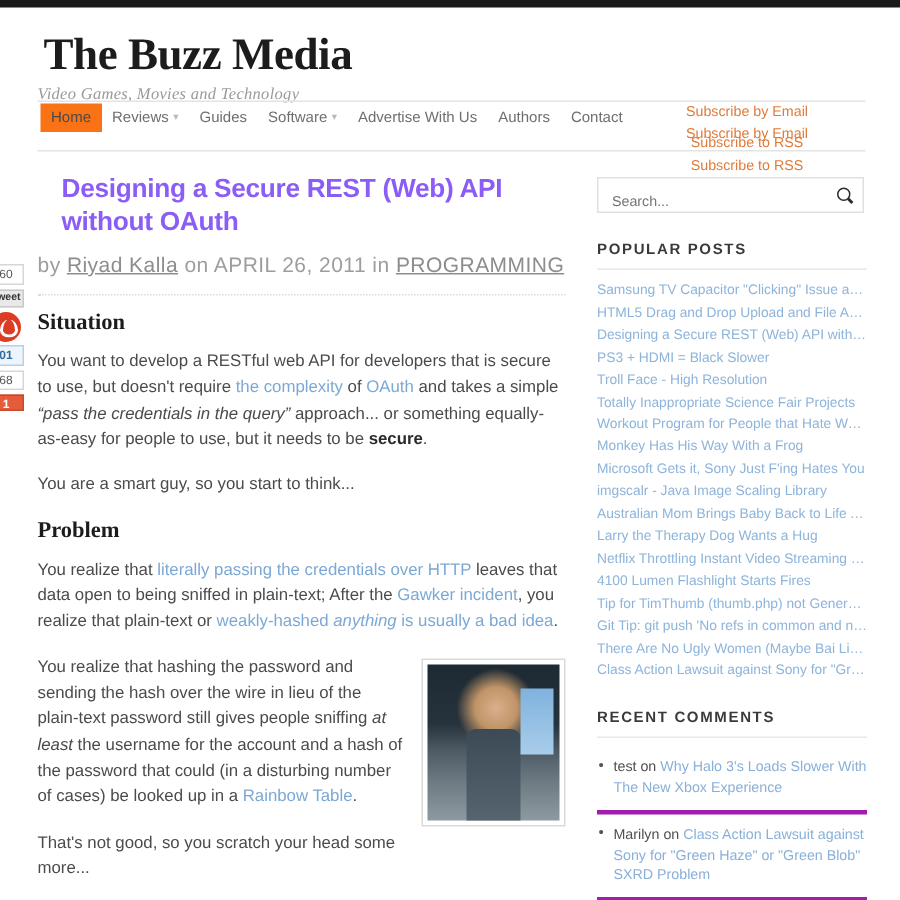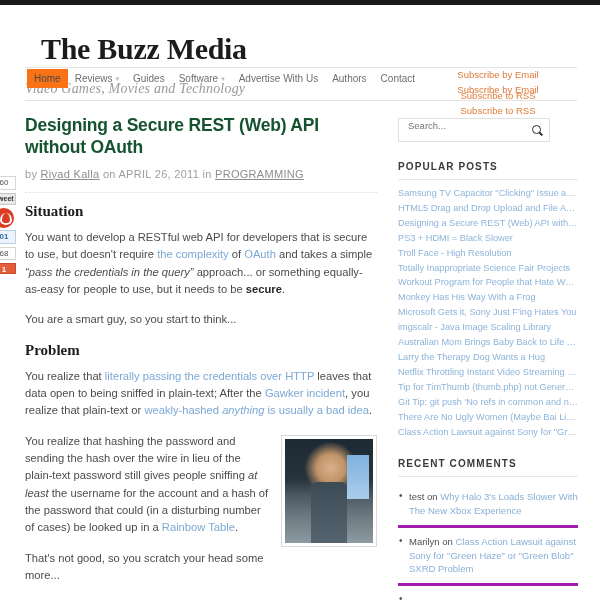--- a/index.html
+++ b/index.html
@@ -28,26 +28,26 @@
     width: 600px;
     padding: 12px 0 0 25px;
   }
   .site-title {
     font-family: "Liberation Serif", serif;
     font-size: 30px;
     font-weight: bold;
     color: #1c1c1c;
     letter-spacing: -0.3px;
     line-height: 1.05;
-    margin: 16px;
+    margin: 4px;
   }
   .site-tagline {
     font-family: "Liberation Serif", serif;
     font-style: italic;
-    font-size: 14px;
+    font-size: 11px;
     color: #9a9a9a;
     margin-top: 3px;
     letter-spacing: 0.2px;
   }
 
   
   .navwrap {
     position: absolute; top: 67px; left: 25px;
     width: 552px;
     border-top: 1px solid #e4e4e4;
@@ -170,27 +170,27 @@
   }
 
   
   .article {
     position: absolute; top: 114px; left: 25px;
     width: 352px;
   }
   .post-title {
     font-size: 17.5px;
     font-weight: bold;
-    color: #14532d;
+    color: #8b5cf6;
     line-height: 1.28;
     letter-spacing: -0.2px;
-    margin: 0 0 9px 0;
+    margin: 0 0 9px 16px;
   }
   .byline {
-    font-size: 11px;
+    font-size: 14px;
     color: #9d9d9d;
     letter-spacing: 0.3px;
     margin-bottom: 12px;
   }
   .byline a {
     color: #8d8d8d;
     text-decoration: underline;
   }
   .byline .cat { text-transform: uppercase; }
   .divider-dots {
@@ -242,24 +242,24 @@
     width:26%; height:42%;
     background: linear-gradient(to bottom, #7fb2dd, #a9cdea);
   }
 
   
   .sidebar {
     position: absolute; top: 118px; left: 398px;
     width: 180px;
   }
   .searchbox {
-    width: 152px; height: 24px;
+    width: 178px; height: 24px;
     border: 1px solid #e0e0e0;
     background: #fff;
-    display: flex; align-items: flex-start;
+    display: flex; align-items: flex-end;
     padding: 0 7px;
     position: relative;
   }
   .searchbox input {
     border: none; outline: none;
     font-size: 9.5px;
     color: #9b9b9b;
     font-family: "Liberation Sans", sans-serif;
     width: 140px;
     background: transparent;
@@ -408,20 +408,21 @@
       <li>PS3 + HDMI = Black Slower</li>
       <li>Troll Face - High Resolution</li>
       <li>Totally Inappropriate Science Fair Projects</li>
       <li>Workout Program for People that Hate Working ...</li>
       <li>Monkey Has His Way With a Frog</li>
       <li>Microsoft Gets it, Sony Just F'ing Hates You</li>
       <li>imgscalr - Java Image Scaling Library</li>
       <li>Australian Mom Brings Baby Back to Life After ...</li>
       <li>Larry the Therapy Dog Wants a Hug</li>
       <li>Netflix Throttling Instant Video Streaming Pe...</li>
+      <li>4100 Lumen Flashlight Starts Fires</li>
       <li>Tip for TimThumb (thumb.php) not Generating T...</li>
       <li>Git Tip: git push 'No refs in common and none...</li>
       <li>There Are No Ugly Women (Maybe Bai Ling)</li>
       <li>Class Action Lawsuit against Sony for "Green ...</li>
     </ul>
 
     <div class="widget-title">RECENT COMMENTS</div>
     <div class="widget-rule"></div>
     <ul class="cmt-list">
       <li><span class="who">test</span><span class="on"> on </span><span class="ttl">Why Halo 3's Loads Slower With The New Xbox Experience</span></li>

